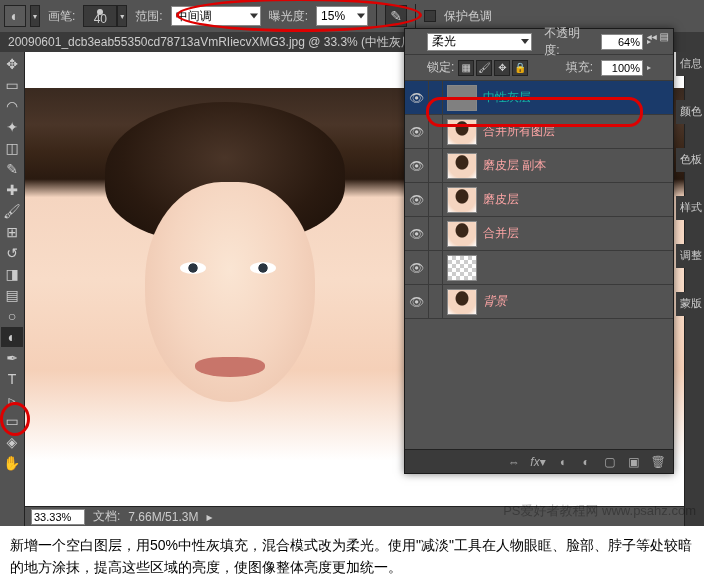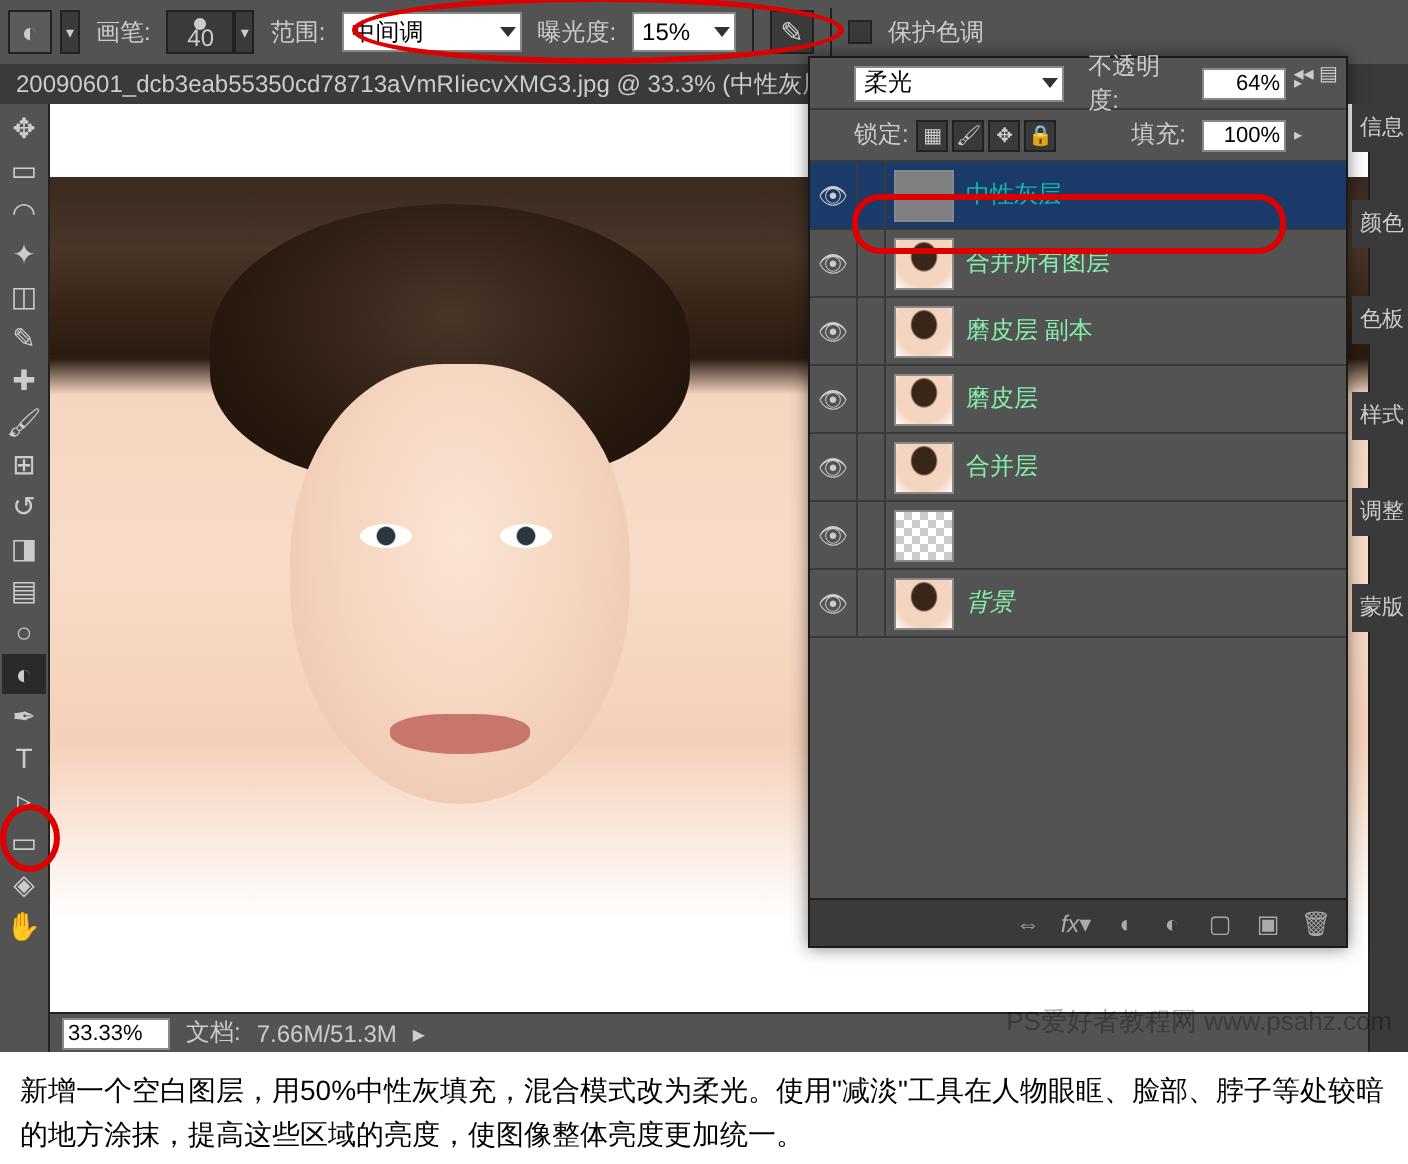--- a/index.html
+++ b/index.html
@@ -51,21 +51,21 @@
 .lock-ic{width:16px;height:16px;background:#3a3a3a;border:1px solid #222;display:flex;align-items:center;justify-content:center;color:#ccc;font-size:10px;}
 .layers-list{overflow-y:auto;}
 .layer-row{height:34px;display:flex;align-items:center;border-bottom:1px solid #3a3a3a;background:#535353;}
 .layer-row.selected{background:#1a3a6a;}
 .eye-col{width:24px;height:34px;border-right:1px solid #3a3a3a;display:flex;align-items:center;justify-content:center;color:#ccc;}
 .link-col{width:14px;height:34px;border-right:1px solid #3a3a3a;}
 .thumb{width:30px;height:26px;background:#fff;border:1px solid #888;margin:0 4px;position:relative;overflow:hidden;}
 .thumb.gray{background:#808080;}
 .thumb.face-th{background:radial-gradient(ellipse at 50% 35%,#3a2618 0%,#3a2618 30%,#f5d5c0 35%,#f5d5c0 70%,#fff 100%);}
 .thumb.chk{background:repeating-conic-gradient(#ccc 0 25%,#fff 0 50%) 0 0/8px 8px;}
-.layer-name{color:#86efac;font-size:12px;flex:1;padding-left:2px;}
+.layer-name{color:#fca5a5;font-size:12px;flex:1;padding-left:2px;}
 .layer-row.selected .layer-name{color:#14b8a6;}
 .layer-name.italic{font-style:italic;}
 .panel-bottom{position:absolute;bottom:0;left:0;right:0;height:24px;background:#3a3a3a;border-top:1px solid #222;display:flex;align-items:center;justify-content:flex-end;padding:0 6px;gap:6px;color:#aaa;font-size:12px;}
 .pb-ic{width:18px;height:18px;display:flex;align-items:center;justify-content:center;cursor:pointer;}
 .side-labels{position:absolute;right:0;top:52px;width:28px;display:flex;flex-direction:column;gap:24px;z-index:60;}
 .side-lbl{writing-mode:horizontal-tb;color:#ccc;font-size:11px;background:#3a3a3a;padding:4px 2px;text-align:right;height:24px;}
 .watermark{position:absolute;right:8px;bottom:6px;color:rgba(0,0,0,.3);font-size:13px;z-index:200;}
 .caption{padding:8px 10px;background:#fff;font-size:14px;line-height:1.6;color:#000;height:56px;}
 </style>
 </head>

